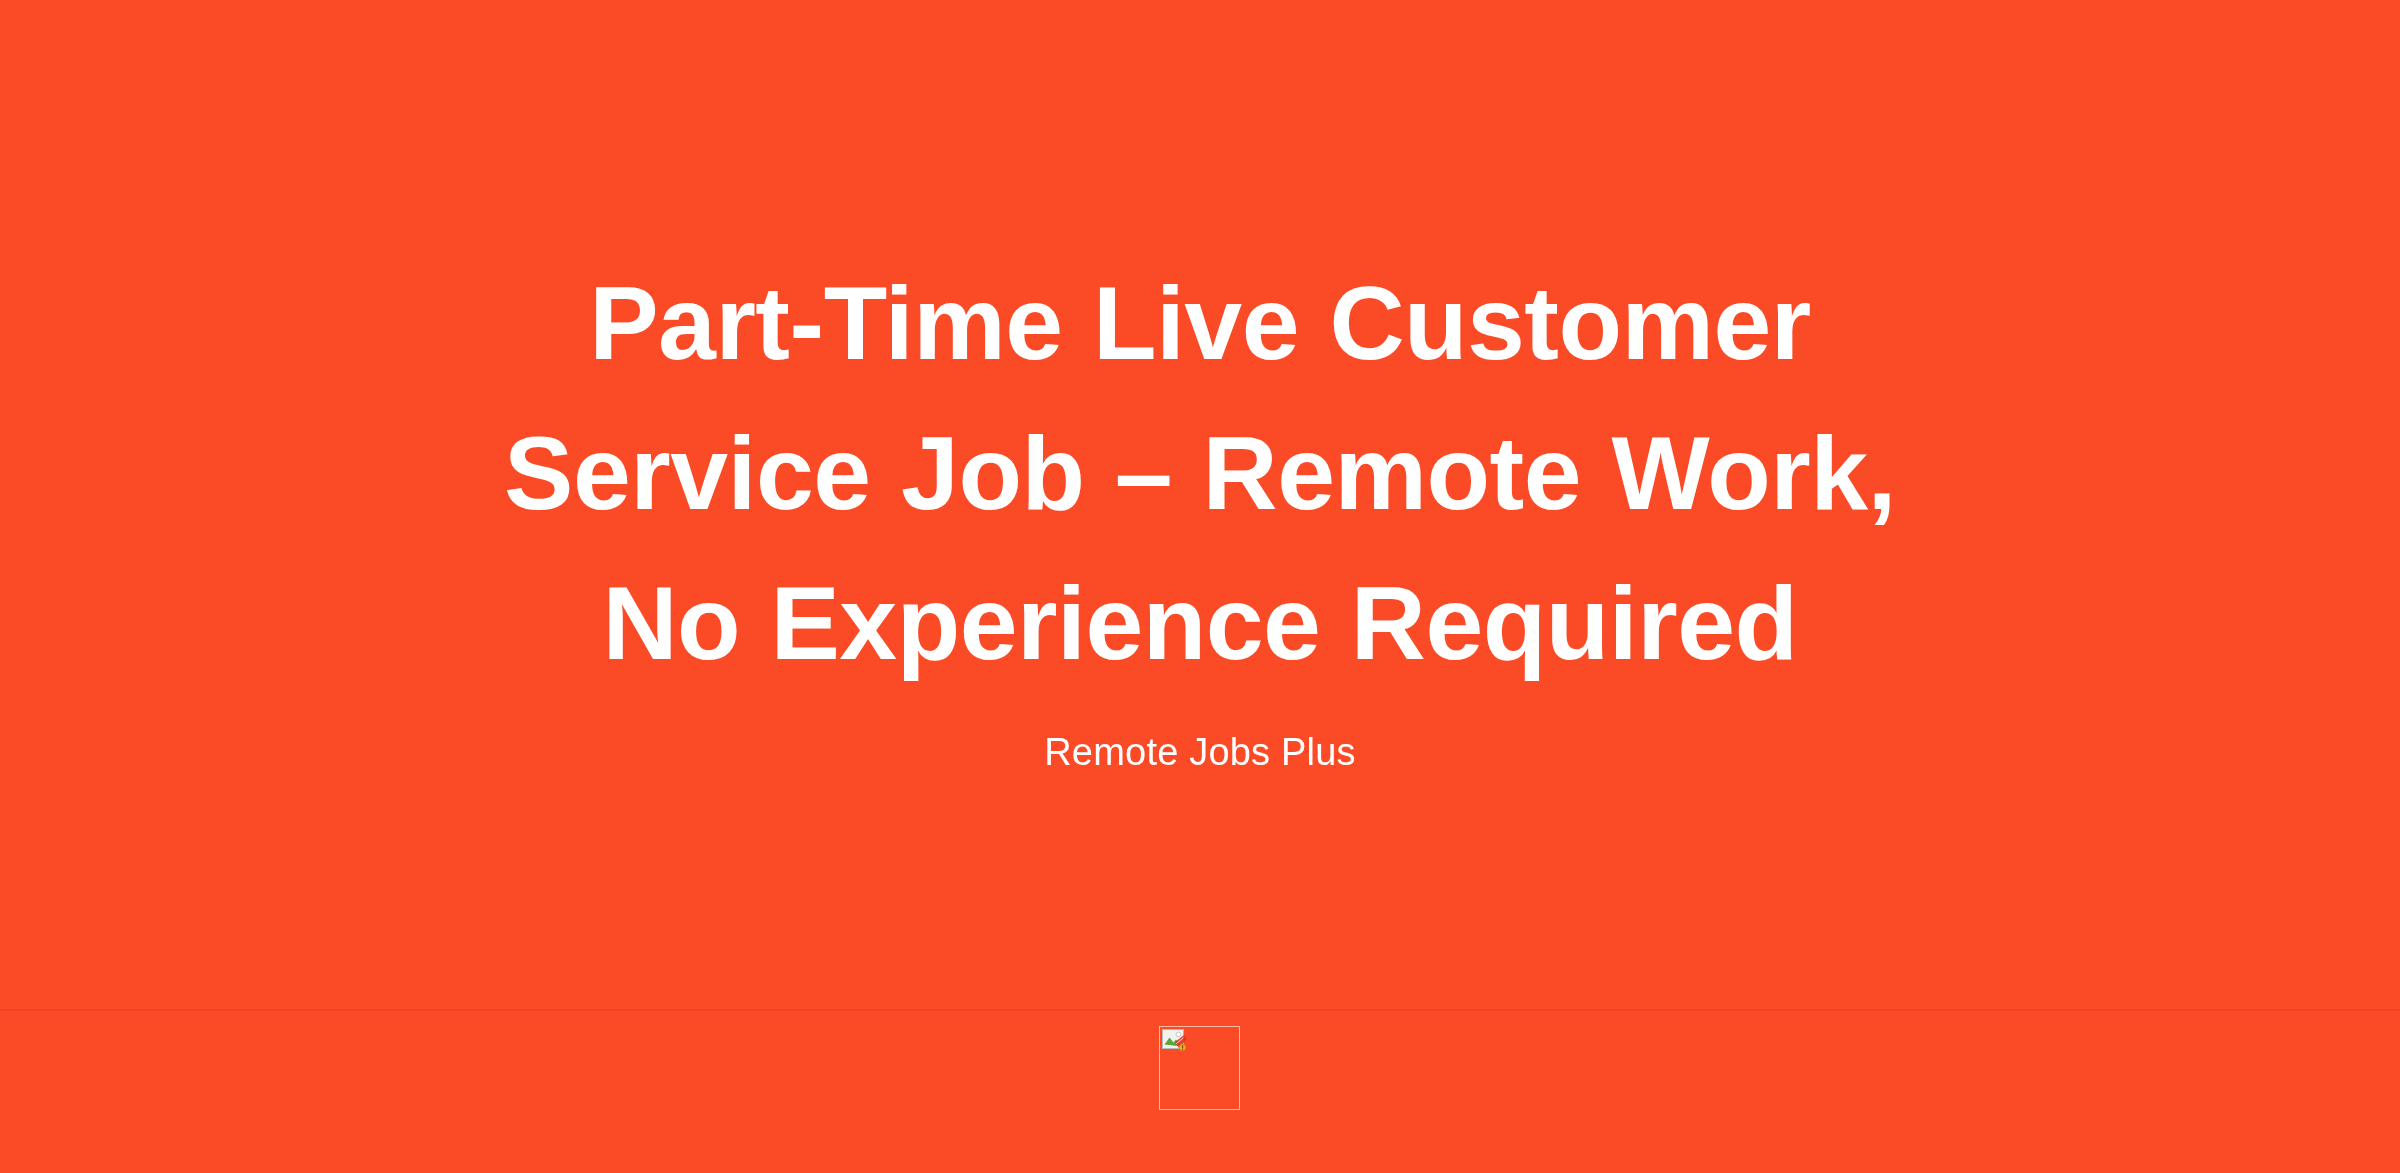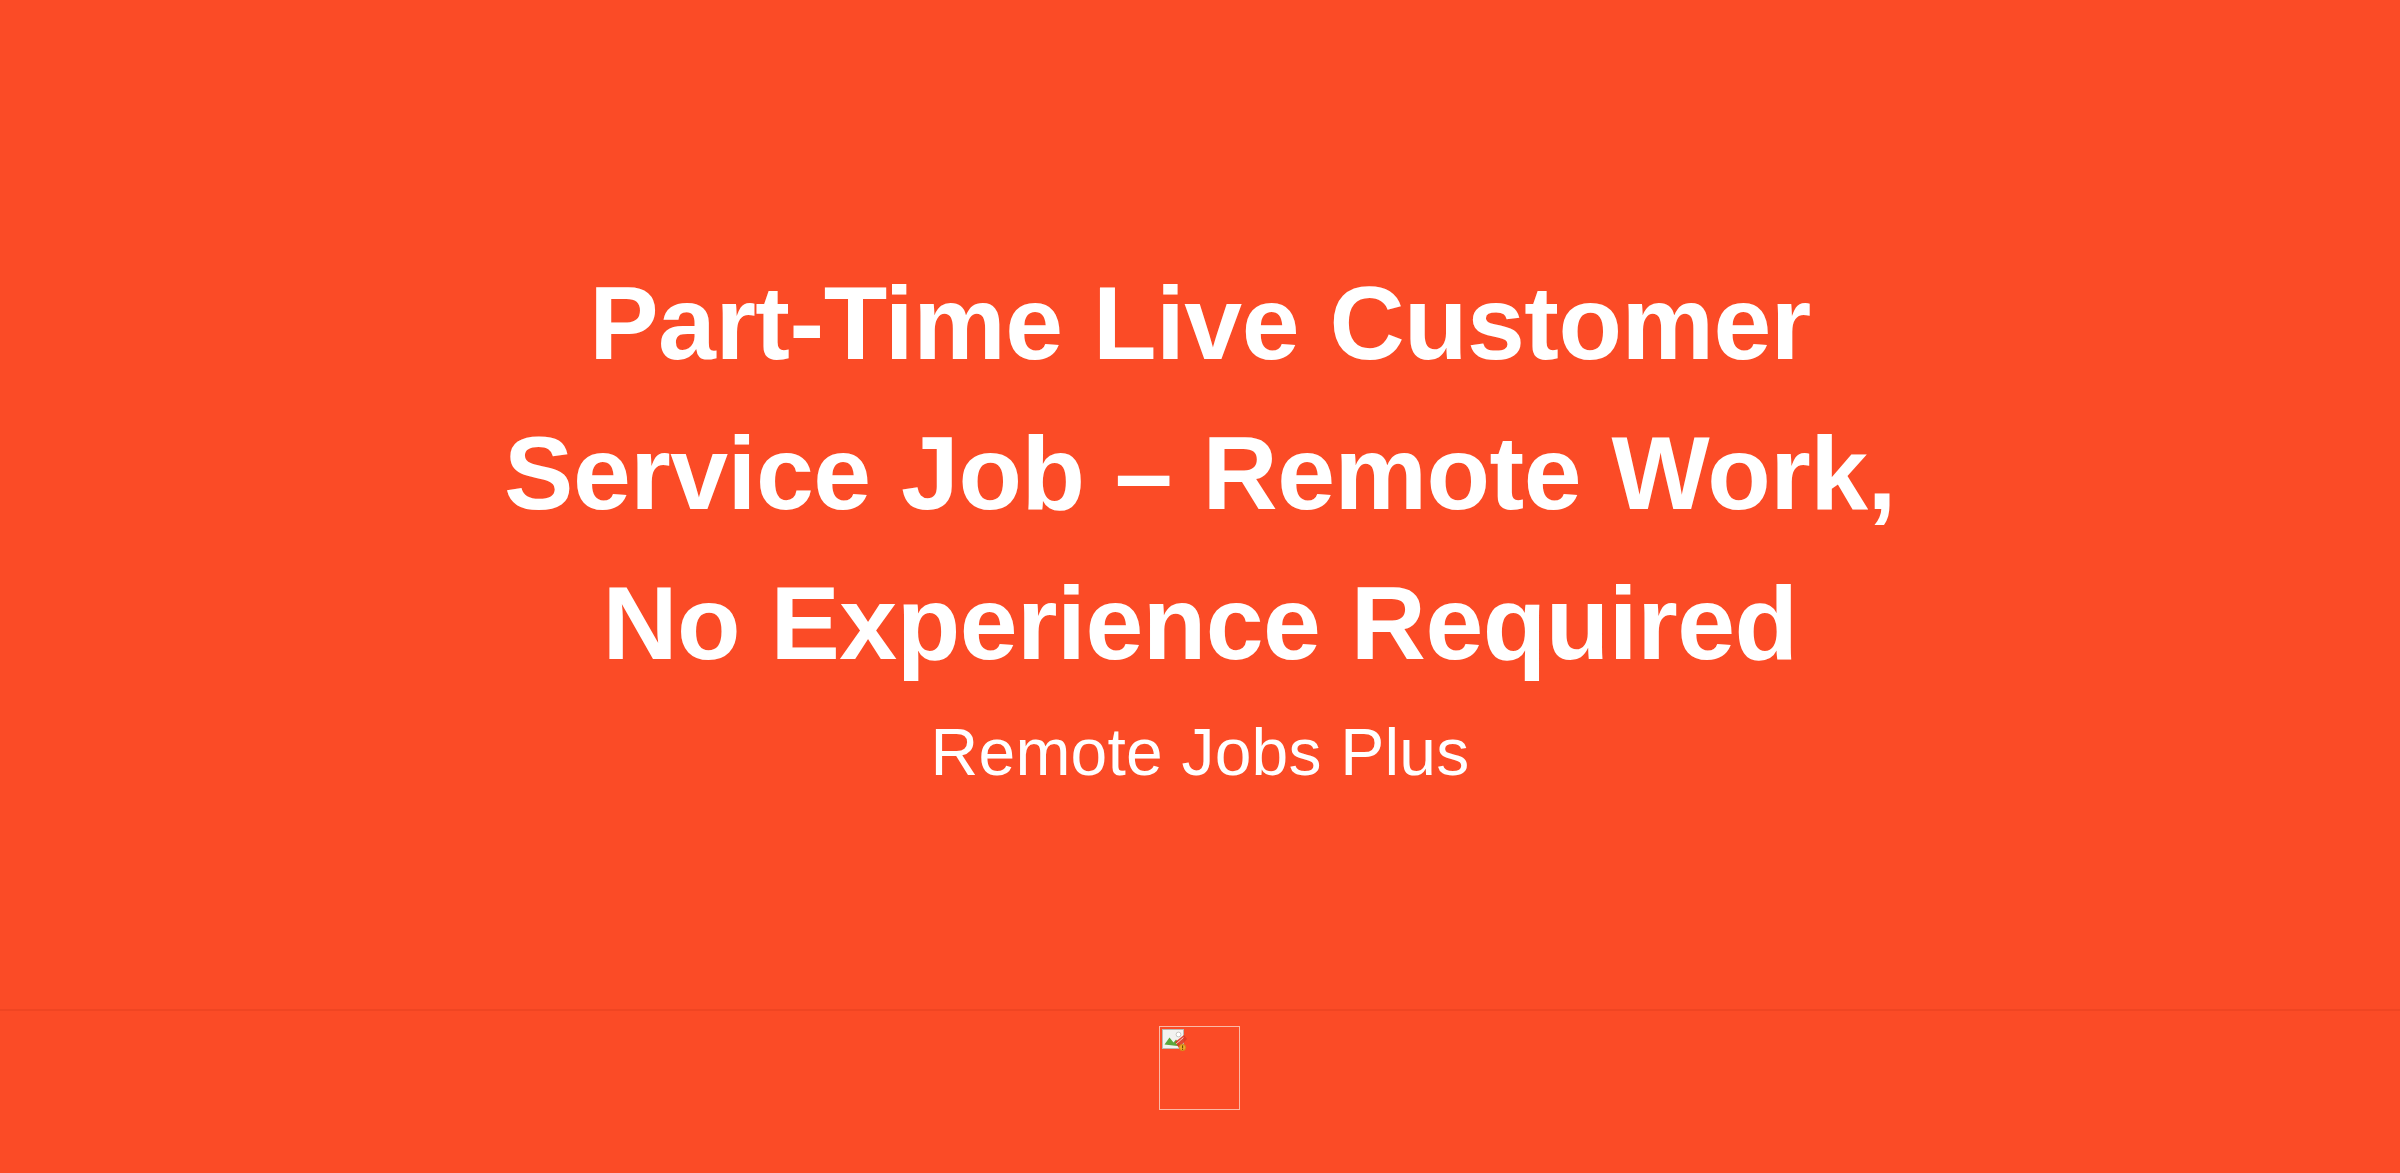--- a/index.html
+++ b/index.html
@@ -45,21 +45,21 @@
     word-spacing: 2px;
     text-rendering: optimizeLegibility;
     white-space: pre-line;
   }
 
   .card-subtitle {
     margin: 18px 0 0 0;
     color: #ffffff;
     font-family: "Liberation Sans", "DejaVu Sans", sans-serif;
     font-weight: 400;
-    font-size: 66px;
+    font-size: 38px;
     line-height: 72px;
     letter-spacing: 0.2px;
   }
 
   
   .broken-image {
     position: absolute;
     left: 1159px;
     top: 1026px;
     width: 81px;

